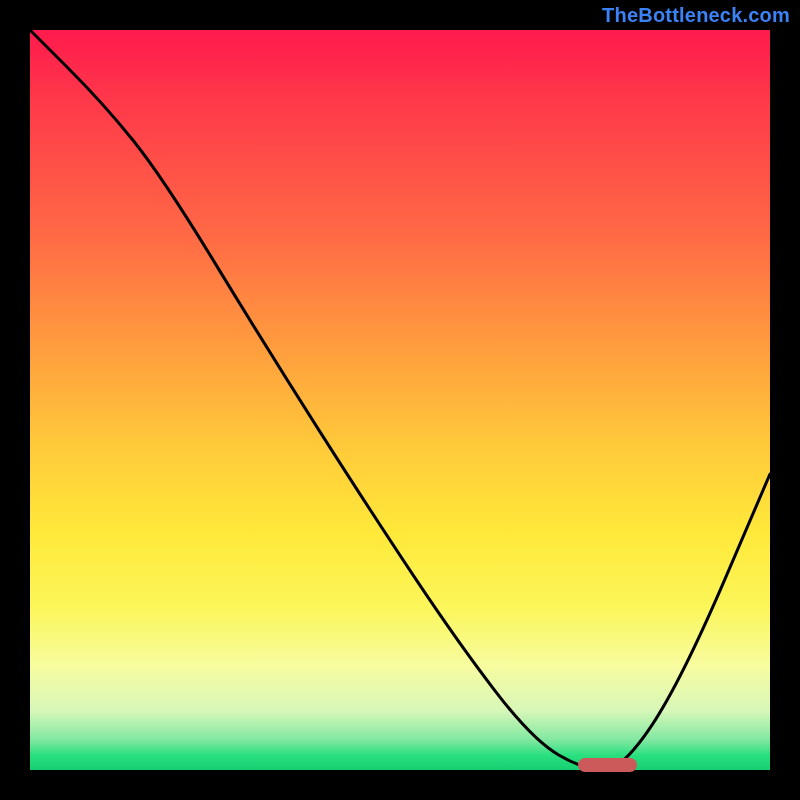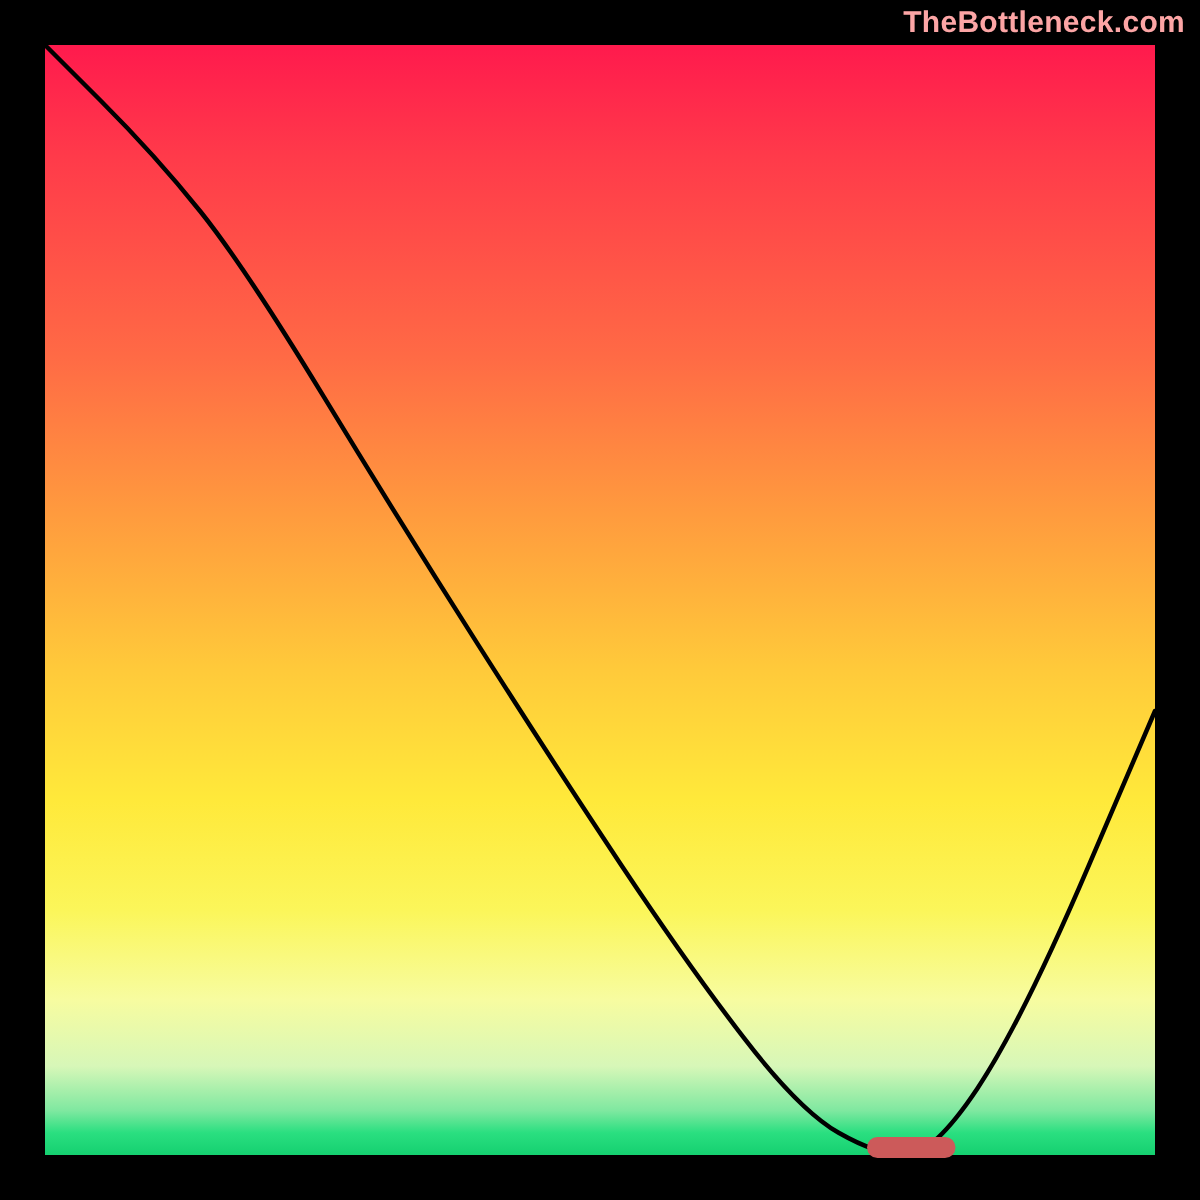--- a/index.html
+++ b/index.html
@@ -46,21 +46,21 @@
     background: #cc5a5a;
     border-radius: 8px;
   }
   .watermark {
     position: absolute;
     top: 4px;
     right: 10px;
     font-family: Arial, Helvetica, sans-serif;
     font-size: 20px;
     font-weight: 600;
-    color: #fca5a5;
+    color: #3b82f6;
     letter-spacing: 0.2px;
   }
   svg.curve {
     position: absolute;
     left: 0;
     top: 0;
     width: 740px;
     height: 740px;
     overflow: visible;
   }

